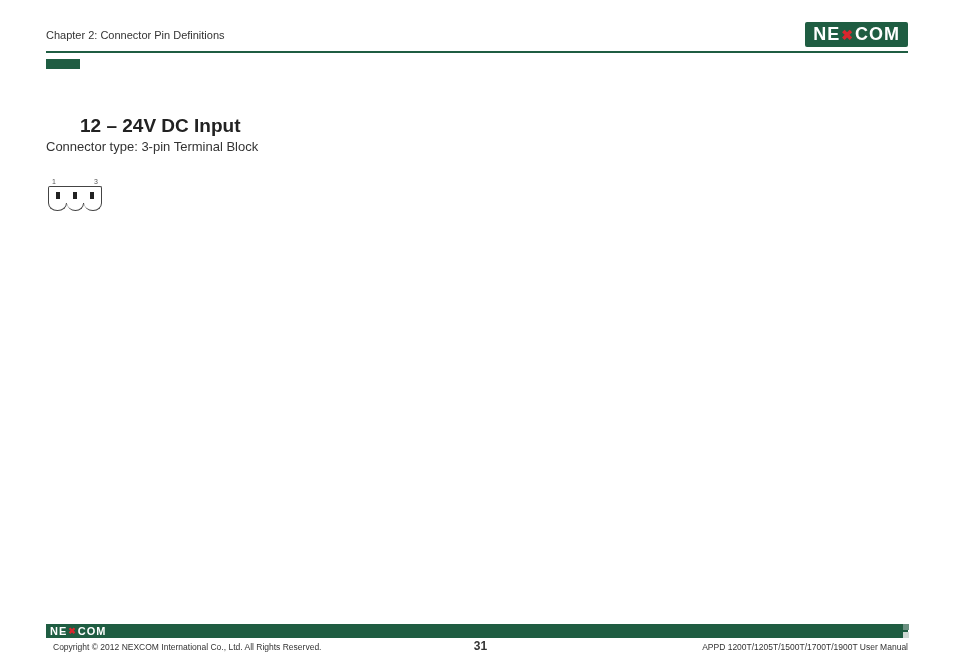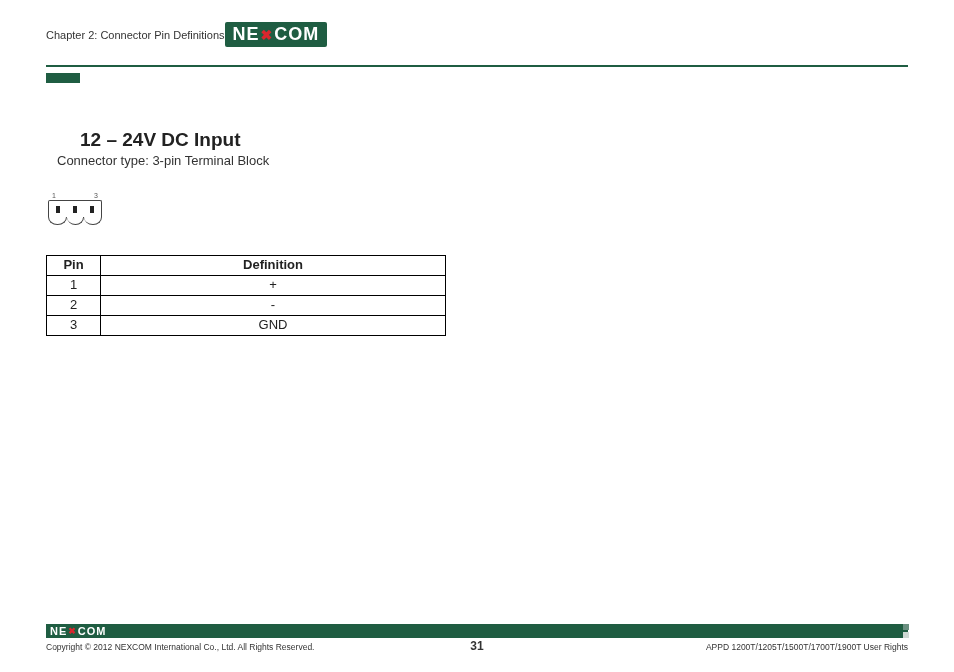--- a/index.html
+++ b/index.html
@@ -10,44 +10,45 @@
     background: #fff;
     position: relative;
     color: #222;
   }
   .page {
     padding: 22px 46px 0 46px;
   }
   
   .header-row {
     display: flex;
+    justify-content: space-between;
     align-items: center;
     border-bottom: 2px solid #1f5d42;
-    padding-bottom: 18px;
+    padding-bottom: 4px;
   }
   .chapter { font-size: 11px; color: #333; }
   .logo-box {
     background: #1f5d42;
     color: #fff;
     font-weight: 700;
     font-size: 18px;
     letter-spacing: 1px;
     padding: 2px 8px;
     border-radius: 2px;
     display: inline-flex;
     align-items: center;
   }
   .logo-x { color: #d9262e; margin: 0 1px; font-size: 14px; position: relative; top: 0px;}
   .accent-bar {
     width: 34px; height: 10px; background: #1f5d42; margin-top: 6px;
   }
   
   .section { margin-top: 46px; }
   .title { font-size: 19px; font-weight: 700; margin-left: 34px; }
-  .subtitle { font-size: 13px; margin-top: 2px; color: #333; margin-left: 11px;}
+  .subtitle { font-size: 13px; margin-top: 2px; color: #333;}
   
   .connector-wrap { margin-top: 24px; margin-left: 2px; }
   .connector-labels { display: flex; justify-content: space-between; width: 46px; margin-left:4px; font-size:7px; color:#555;}
   .connector-body {
     width: 54px; height: 17px;
     border: 1px solid #444;
     border-bottom: none;
     border-radius: 2px 2px 0 0;
     display: flex;
     justify-content: space-around;
@@ -83,21 +84,21 @@
   .footer-logo { color:#fff; font-weight:700; font-size:11px; letter-spacing:1px; display:inline-flex; align-items:center;}
   .footer-logo .logo-x { font-size:9px; }
   .footer-squares {
     position:absolute; right:-1px; top:0; width:16px; height:14px;
   }
   .sq { position:absolute; width:6px; height:6px; background:#6a8f80;}
   .sq1 { right:0; top:0; }
   .sq2 { right:8px; top:8px; background:#1f5d42;}
   .sq3 { right:0; top:8px; background:#cfd9d4;}
   .footer-text {
-    position:absolute; left:46px; right:46px; bottom:20px;
+    position:absolute; left:53px; right:46px; bottom:20px;
     display:flex; justify-content:space-between; align-items:flex-end;
     font-size:8.5px; color:#333;
   }
   .page-num { font-weight:700; font-size:12px; position:absolute; left:50%; transform:translateX(-50%); bottom:-1px;}
 </style>
 </head>
 <body>
 
 <div class="page">
   <div class="header-row">
@@ -124,56 +125,32 @@
         <div class="pin-slot"></div>
         <div class="pin-slot"></div>
       </div>
       <div class="connector-bottom">
         <div class="arc"></div>
         <div class="arc"></div>
         <div class="arc"></div>
       </div>
     </div>
 
-    <div class="table-wrap">
-      <table>
-        <thead>
-          <tr>
-            <th class="col-pin">Pin</th>
-            <th>Definition</th>
-          </tr>
-        </thead>
-        <tbody>
-          <tr>
-            <td>1</td>
-            <td>+</td>
-          </tr>
-          <tr>
-            <td>2</td>
-            <td>-</td>
-          </tr>
-          <tr>
-            <td>3</td>
-            <td>GND</td>
-          </tr>
-        </tbody>
-      </table>
-    </div>
   </div>
 </div>
 
 <div class="footer-bar">
   <span class="footer-logo">
     <span>NE</span>
       <span class="logo-x">✖</span>
       <span>COM</span>
   </span>
   <div class="footer-squares">
     <div class="sq sq1"></div>
       <div class="sq sq2"></div>
       <div class="sq sq3"></div>
   </div>
 </div>
 <div class="footer-text">
   <span>Copyright © 2012 NEXCOM International Co., Ltd. All Rights Reserved.</span>
   <span class="page-num">31</span>
-  <span>APPD 1200T/1205T/1500T/1700T/1900T User Rights</span>
+  <span>APPD 1200T/1205T/1500T/1700T/1900T User Manual</span>
 </div>
 
 </body></html>

